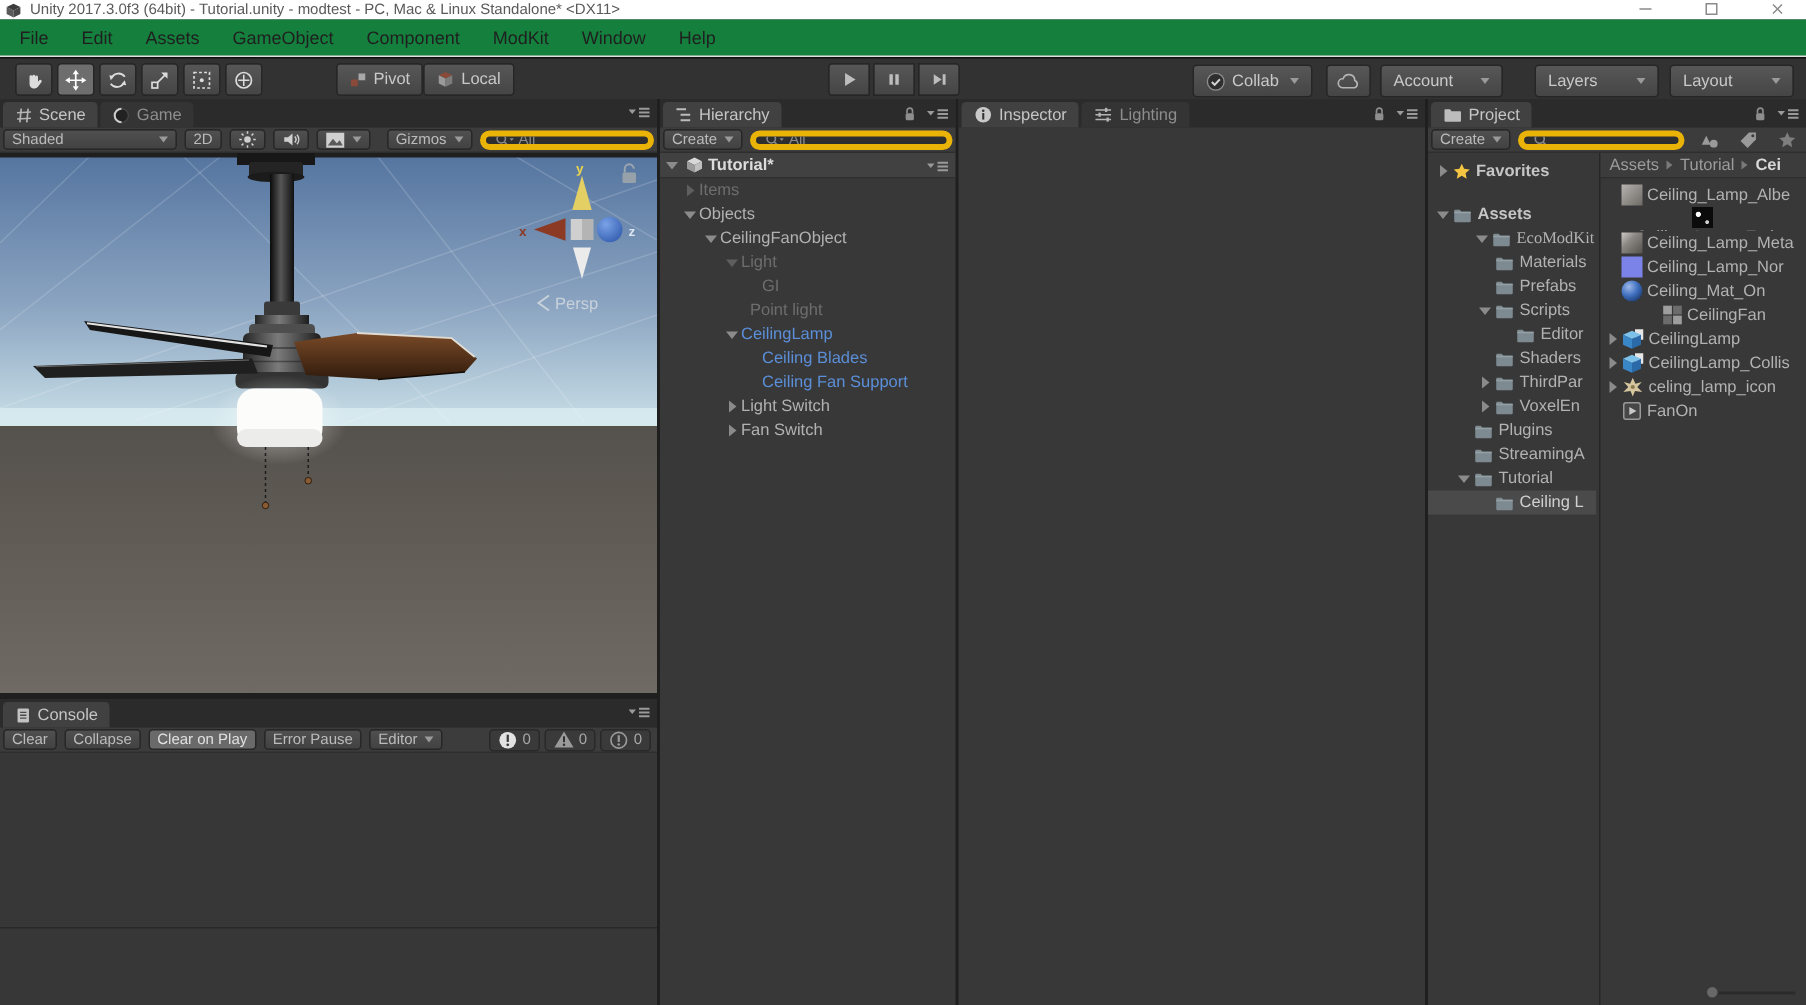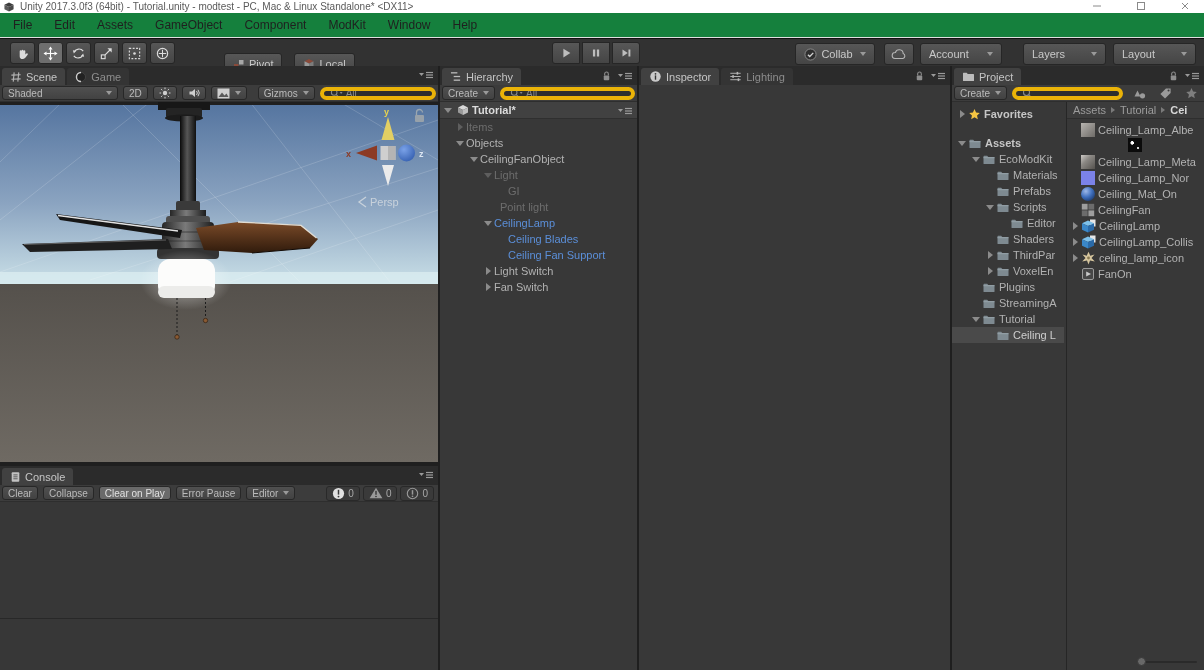--- a/index.html
+++ b/index.html
@@ -17,21 +17,21 @@
   
   .menubar{position:absolute;left:0;top:13px;width:1204px;height:25px;background:#15803d;display:flex;align-items:center;padding-left:2px;border-bottom:1px solid #e0e0e0}
   .menu-item{padding:0 11px;font-size:12px;color:#1f1f1f;height:100%;display:flex;align-items:center}
 
   
   .toolbar{position:absolute;left:0;top:38px;width:1204px;height:28px;background:#323232;border-top:1px solid #101010}
   .tool-group{position:absolute;left:10px;top:3px;display:flex;gap:3px}
   .tool-btn{width:25px;height:22px;background:linear-gradient(#575757,#454545);border:1px solid #262626;border-radius:3px;display:flex;align-items:center;justify-content:center}
   .tool-btn.active{background:#6e6e6e}
   .btn{height:22px;background:linear-gradient(#575757,#454545);border:1px solid #262626;border-radius:3px;color:#c9c9c9;font-size:11px;display:flex;align-items:center;justify-content:center;gap:4px;padding:0 8px}
-  .pivot-group{position:absolute;left:224px;top:14px;display:flex;gap:12px}
+  .pivot-group{position:absolute;left:224px;top:3px;display:flex;gap:0}
   .play-group{position:absolute;left:552px;top:3px;display:flex;gap:2px}
   .play-btn{width:28px;height:22px;background:linear-gradient(#575757,#454545);border:1px solid #262626;display:flex;align-items:center;justify-content:center}
   .play-btn:first-child{border-radius:3px 0 0 3px}.play-btn:last-child{border-radius:0 3px 3px 0}
   .caret{width:0;height:0;border-left:3.5px solid transparent;border-right:3.5px solid transparent;border-top:4px solid #9a9a9a;margin-left:3px;flex:none}
   .tb-collab{position:absolute;left:795px;top:4px;width:80px}
   .tb-cloud{position:absolute;left:884px;top:4px;width:30px}
   .tb-account{position:absolute;left:920px;top:4px;width:82px;justify-content:space-between}
   .tb-layers{position:absolute;left:1023px;top:4px;width:83px;justify-content:space-between}
   .tb-layout{position:absolute;left:1113px;top:4px;width:83px;justify-content:space-between}
 
@@ -785,21 +785,21 @@
           <span class="tri-down"></span>
         </span>
         <span class="ficon">
           <svg width="14" height="11" viewBox="0 0 14 12">
             <path d="M1 2.6 Q1 2 1.6 2 L5 2 L6.2 3.4 L12.4 3.4 Q13 3.4 13 4 L13 10.4 Q13 11 12.4 11 L1.6 11 Q1 11 1 10.4 Z" fill="#7e8a91"></path>
             <rect x="1" y="3.4" width="12" height="1.2" fill="#94a0a7"></rect>
           </svg>
         </span>
         <span>Assets</span>
       </div>
-      <div class="row" style="padding-left: 18px;">
+      <div class="row" style="padding-left: 30px; font-family: Liberation Serif, serif;">
         <span class="tri">
           <span class="tri-down"></span>
         </span>
         <span class="ficon">
           <svg width="14" height="11" viewBox="0 0 14 12">
             <path d="M1 2.6 Q1 2 1.6 2 L5 2 L6.2 3.4 L12.4 3.4 Q13 3.4 13 4 L13 10.4 Q13 11 12.4 11 L1.6 11 Q1 11 1 10.4 Z" fill="#7e8a91"></path>
             <rect x="1" y="3.4" width="12" height="1.2" fill="#94a0a7"></rect>
           </svg>
         </span>
         <span>EcoModKit</span>
@@ -960,21 +960,21 @@
           </span>
           <span>Ceiling_Lamp_Nor</span>
         </div>
         <div class="row" style="padding-left: 2px;">
           <span class="tri"></span>
           <span class="ficon">
             <span class="thumb" style="border-radius:50%;background:radial-gradient(circle at 35% 30%,#9db8e8,#3f6fbe 45%,#16305e 90%)"></span>
           </span>
           <span>Ceiling_Mat_On</span>
         </div>
-        <div class="row" style="padding-left: 2px;">
+        <div class="row" style="padding-left: 2px; justify-content: center;">
           <span class="tri"></span>
           <span class="ficon">
             <svg width="14" height="14" viewBox="0 0 14 14">
               <rect x="0.8" y="0.8" width="5.8" height="5.8" fill="#9e9e9e"></rect>
               <rect x="7.4" y="0.8" width="5.8" height="5.8" fill="#6c6c6c"></rect>
               <rect x="0.8" y="7.4" width="5.8" height="5.8" fill="#6c6c6c"></rect>
               <rect x="7.4" y="7.4" width="5.8" height="5.8" fill="#9e9e9e"></rect>
             </svg>
           </span>
           <span>CeilingFan</span>

